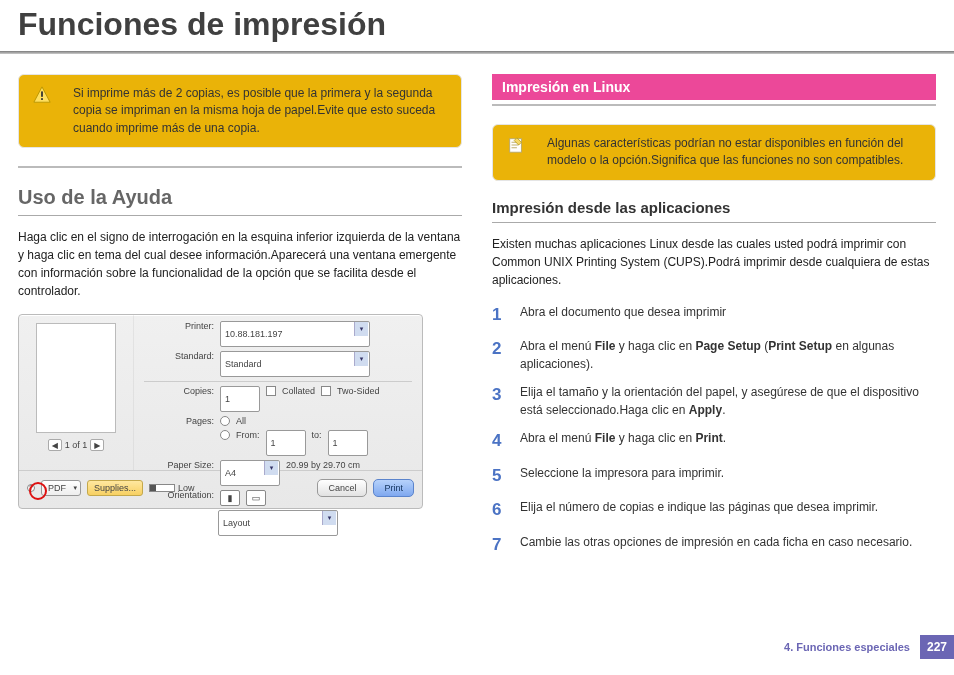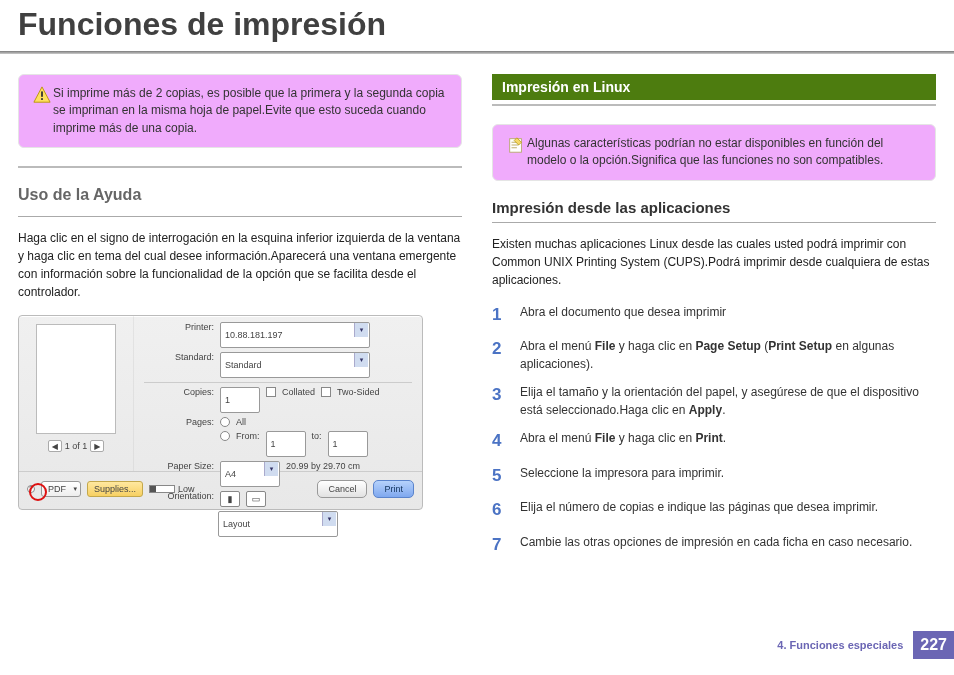--- a/index.html
+++ b/index.html
@@ -26,22 +26,22 @@
       display: flex;
       gap: 30px;
       padding: 0 18px;
     }
     .col {
       flex: 1;
       min-width: 0;
     }
     .callout {
       display: flex;
-      gap: 2px;
-      background: #f0abfc;
+      gap: 22px;
+      background: #eab308;
       border-radius: 6px;
       border: 1px solid #e5e5e5;
       padding: 10px 14px;
       font-size: 12px;
       line-height: 1.45;
       margin-bottom: 18px;
       color: #333;
     }
     .callout .icon-box {
       width: 18px; height: 18px;
@@ -50,44 +50,44 @@
       display: flex;
       align-items: center;
       justify-content: center;
     }
     .sec-rule {
       height: 2px;
       background: #bbb;
       margin-bottom: 18px;
     }
     .sec-heading {
-      font-size: 16px;
+      font-size: 20px;
       font-weight: bold;
       color: #666;
-      margin-bottom: 12px;
+      margin-bottom: 6px;
     }
     .sec-heading-dark {
       font-size: 15px;
       font-weight: bold;
       color: #333;
       margin-bottom: 6px;
     }
     .sec-underline {
       height: 1px;
       background: #aaa;
       margin-bottom: 12px;
     }
     .body-text {
       font-size: 12px;
       line-height: 1.5;
       color: #222;
       margin-bottom: 14px;
     }
     .blue-banner {
-      background: #4d7c0f;
+      background: #ec4899;
       color: #fff;
       font-weight: bold;
       font-size: 14px;
       padding: 5px 10px;
       margin-bottom: 4px;
     }
     .banner-under {
       height: 2px;
       background: #bbb;
       margin-bottom: 18px;
@@ -246,21 +246,21 @@
       gap:10px;
     }
     .footer-chap {
       font-size:11px;
       font-weight:bold;
       color:#6b66b4;
     }
     .footer-page {
       background:#6b66b4;
       color:#fff;
-      font-size:16px;
+      font-size:12px;
       font-weight:bold;
       padding:5px 7px;
     }
   </style>
 </head>
 <body>
 
 <div class="page-title">Funciones de impresión</div>
 <div class="title-rule"></div>
 

